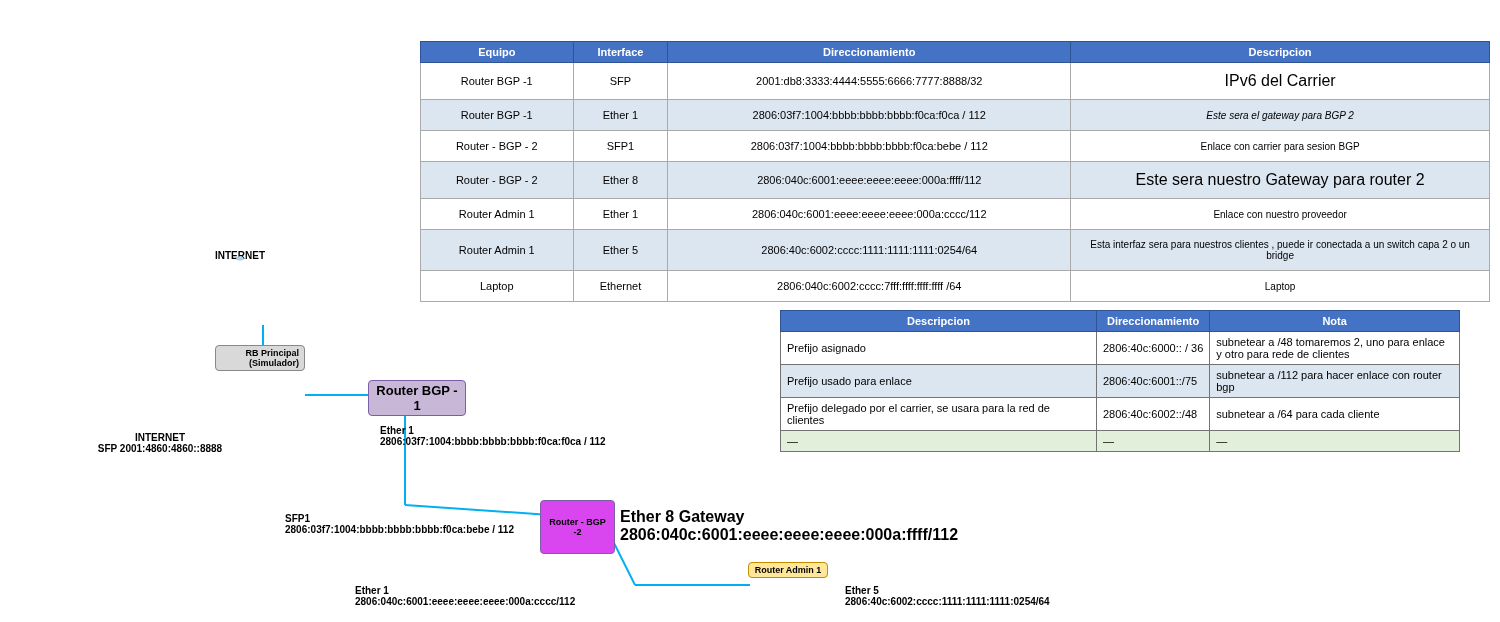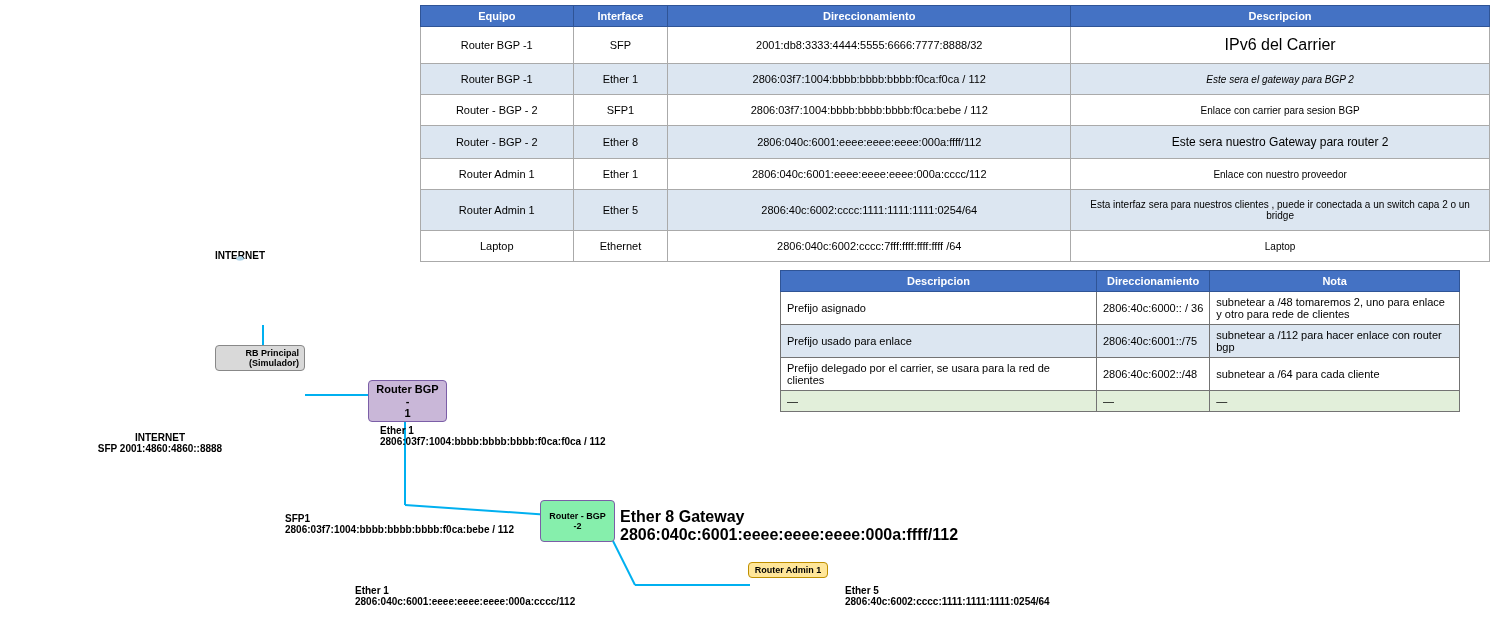--- a/index.html
+++ b/index.html
@@ -9,20 +9,21 @@
     .table-container {
       position: absolute;
       top: 5px;
       left: 420px;
       right: 10px;
     }
 
     table.main-table {
       width: 100%;
       border-collapse: collapse;
+      margin-top: 36px;
     }
 
     table.main-table th {
       background: #4472c4;
       color: #fff;
       padding: 4px 6px;
       text-align: center;
       border: 1px solid #2f5496;
       font-size: 11px;
     }
@@ -94,34 +95,34 @@
     }
 
     .router-bgp-box {
       position: absolute;
       top: 250px;
       left: 368px;
       background: #c9b7d8;
       border: 1px solid #7b5ea7;
       border-radius: 4px;
       padding: 2px 5px;
-      font-size: 11px;
+      font-size: 13px;
       font-weight: bold;
       text-align: center;
-      width: 79px;
+      width: 98px;
     }
 
     .router-bgp2-box {
       position: absolute;
       top: 370px;
       left: 540px;
-      background: #86efac;
+      background: #d946ef;
       border: 1px solid #7b5ea7;
       border-radius: 4px;
-      padding: 10px 5px;
+      padding: 16px 5px;
       font-size: 9px;
       font-weight: bold;
       text-align: center;
       width: 75px;
     }
 
     .router-admin-box {
       position: absolute;
       top: 432px;
       left: 748px;
@@ -171,21 +172,21 @@
         <tr>
           <td>Router - BGP - 2</td>
           <td>SFP1</td>
           <td>2806:03f7:1004:bbbb:bbbb:bbbb:f0ca:bebe / 112</td>
           <td style="font-size: 10px; max-width: 260px;">Enlace con carrier para sesion BGP</td>
         </tr>
         <tr>
           <td>Router - BGP - 2</td>
           <td>Ether 8</td>
           <td>2806:040c:6001:eeee:eeee:eeee:000a:ffff/112</td>
-          <td style="font-size: 12px; max-width: 260px;">Este sera nuestro Gateway para router 2</td>
+          <td style="font-size: 16px; max-width: 260px;">Este sera nuestro Gateway para router 2</td>
         </tr>
         <tr>
           <td>Router Admin 1</td>
           <td>Ether 1</td>
           <td>2806:040c:6001:eeee:eeee:eeee:000a:cccc/112</td>
           <td style="font-size: 10px; max-width: 260px;">Enlace con nuestro proveedor</td>
         </tr>
         <tr>
           <td>Router Admin 1</td>
           <td>Ether 5</td>

